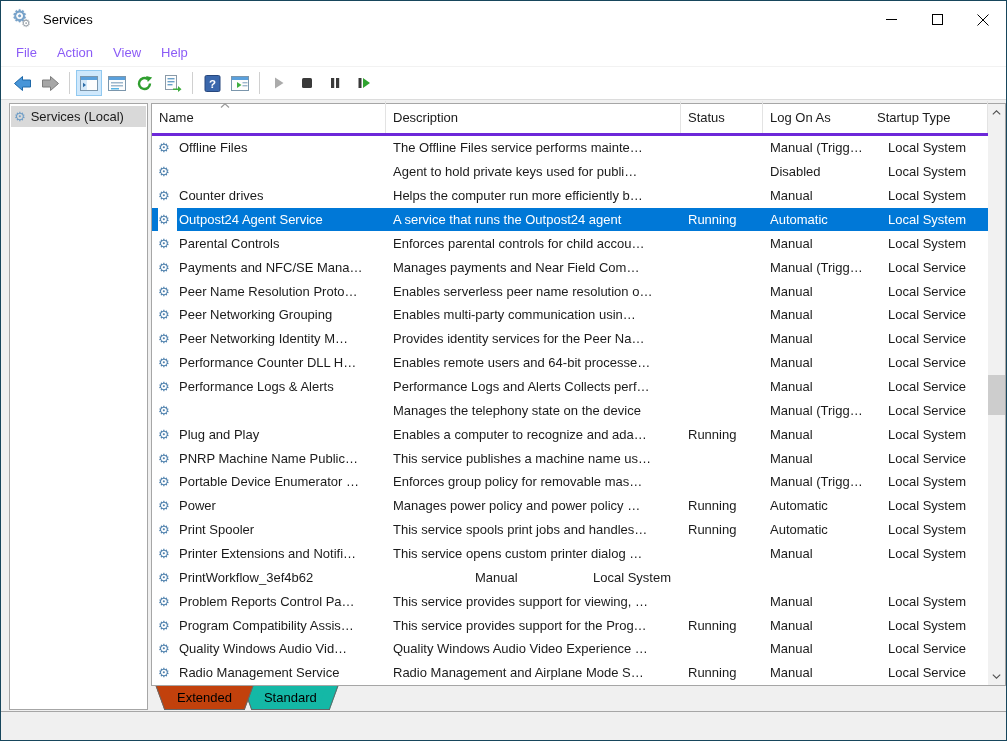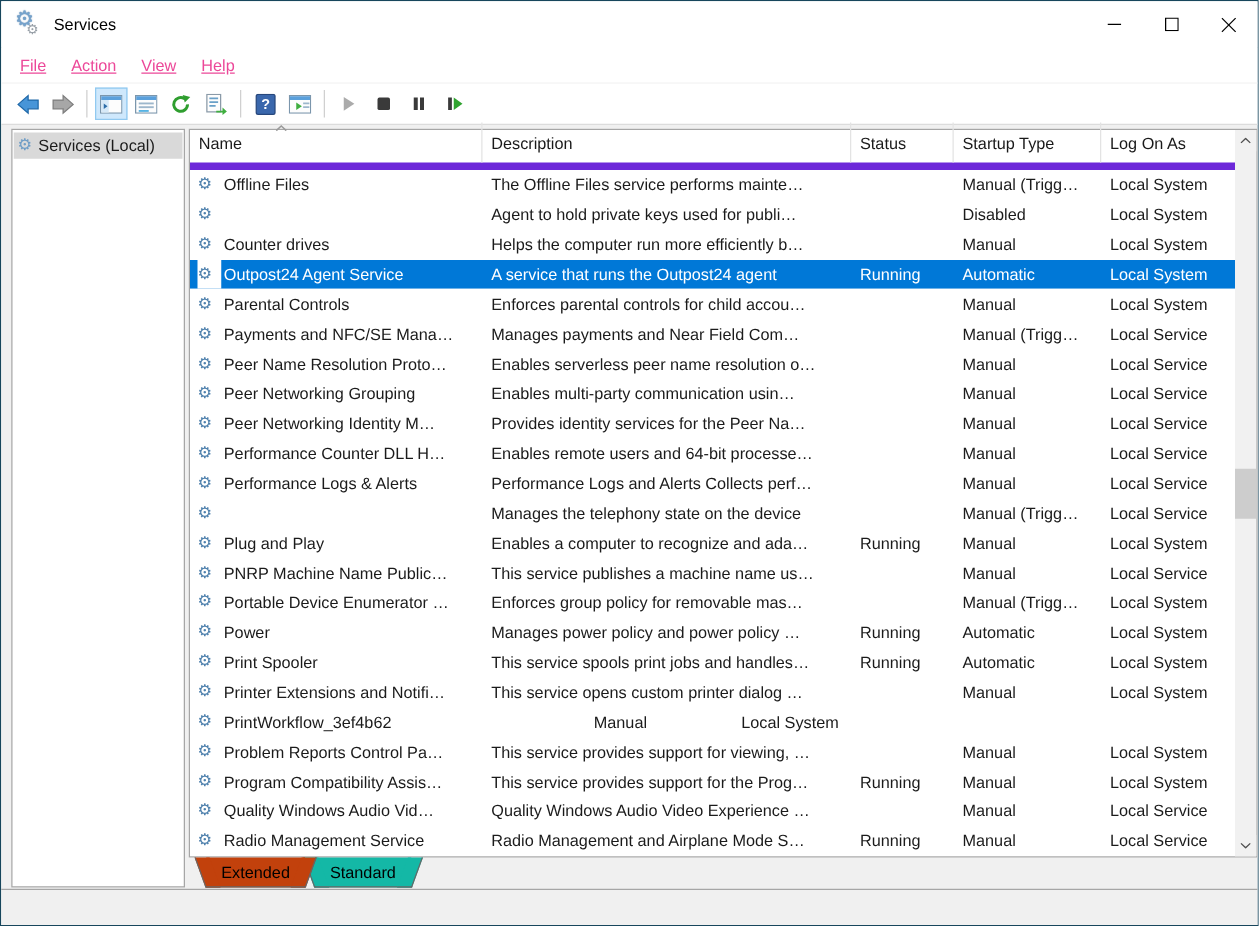--- a/index.html
+++ b/index.html
@@ -17,37 +17,37 @@
   .gearglyph { font-family:"DejaVu Sans", sans-serif; line-height:1; display:inline-block; }
   .app-icon .g1 { position:absolute; left:0; top:-1px; font-size:17px; color:#76a3cc; text-shadow:0 0 1px #4d7aa6; }
   .app-icon .g2 { position:absolute; left:9px; top:9px; font-size:11px; color:#98a0a8; }
   .title-text { margin-left:9px; font-size:13px; color:#000; }
   .win-controls { margin-left:auto; display:flex; height:100%; }
   .win-btn { width:46px; height:100%; display:flex; align-items:center; justify-content:center; background:transparent; border:none; cursor:default; }
   .win-btn svg { display:block; }
 
   
   .menubar { height:29px; display:flex; align-items:center; padding-left:5px; background:#fff; border-bottom:1px solid #f2f2f2; flex:0 0 auto; }
-  .menu-item { padding:4px 10px; color:#ec4899;text-decoration:underline; }
+  .menu-item { padding:4px 10px; color:#8b5cf6; }
 
   
   .toolbar { height:33px; display:flex; align-items:center; padding-left:7px; background:#fff; border-bottom:1px solid #dcdcdc; flex:0 0 auto; }
   .tb-btn { width:26px; height:26px; display:flex; align-items:center; justify-content:center; background:transparent; border:1px solid transparent; margin:0 1px; }
   .tb-btn.active { background:#cfe8fc; border:1px solid #91c9f0; }
   .tb-sep { width:1px; height:22px; background:#d0d0d0; margin:0 5px; }
 
   
   .content { flex:1 1 auto; position:relative; background:#f0f0f0; }
 
   .sidebar { position:absolute; left:8px; top:3px; width:139px; height:607px; background:#fff; border:1px solid #a6a6a6; }
   .tree-item { margin:2px 1px; height:21px; display:flex; align-items:center; gap:5px; padding-left:3px; background:#d9d9d9; }
   .tree-item .gearglyph { font-size:13px; color:#6f9dc6; }
 
   .listpanel { position:absolute; left:150px; top:3px; width:855px; height:583px; background:#fff; border:1px solid #a6a6a6; }
-  .listheader { position:absolute; top:0; left:0; right:17px; height:32px; border-bottom:6px solid #6d28d9; display:flex; align-items:flex-end; }
+  .listheader { position:absolute; top:0; left:0; right:17px; height:32px; border-bottom:3px solid #6d28d9; display:flex; align-items:flex-end; }
   .hcell { height:32px; display:flex; align-items:center; padding-left:7px; border-right:1px solid #e3e3e3; color:#1a1a1a; white-space:nowrap; overflow:hidden; position:relative; }
   .h-name{width:234px;} .h-desc{width:295px;} .h-status{width:82px;} .h-startup{width:118px;} .h-logon{width:107px; border-right:none;}
   .sort-ind { position:absolute; top:2px; left:68px; }
 
   .rows { position:absolute; top:32px; left:0; right:17px; bottom:0; overflow:hidden; }
   .row { height:23.87px; display:flex; align-items:center; background:#fff; }
   .cell { height:100%; display:flex; align-items:center; padding-left:7px; white-space:nowrap; overflow:hidden; }
   .c-name{width:234px; padding-left:6px;} .c-desc{width:295px;} .c-status{width:82px;} .c-startup{width:118px;} .c-logon{width:107px;}
   .row-icon { width:19px; flex:0 0 auto; background:#fff; height:100%; display:flex; align-items:center; }
   .row-icon .gearglyph { font-size:13px; color:#4f81ad; }
@@ -213,25 +213,25 @@
             <polyline points="1,4.5 5,0.8 9,4.5" fill="none" stroke="#9a9a9a" stroke-width="1.2"></polyline>
           </svg>
           <span>Name</span>
         </div>
         <div class="hcell h-desc">
             <span>Description</span>
           </div>
         <div class="hcell h-status">
             <span>Status</span>
           </div>
+        <div class="hcell h-logon">
+            <span>Log On As</span>
+          </div>
         <div class="hcell h-startup">
             <span>Startup Type</span>
-          </div>
-        <div class="hcell h-logon">
-            <span>Log On As</span>
           </div>
       </div>
 
       <div class="rows">
 
           <div class="row">
             <div class="cell c-name">
               <span class="row-icon">
                 <span class="gearglyph">⚙</span>
               </span>

